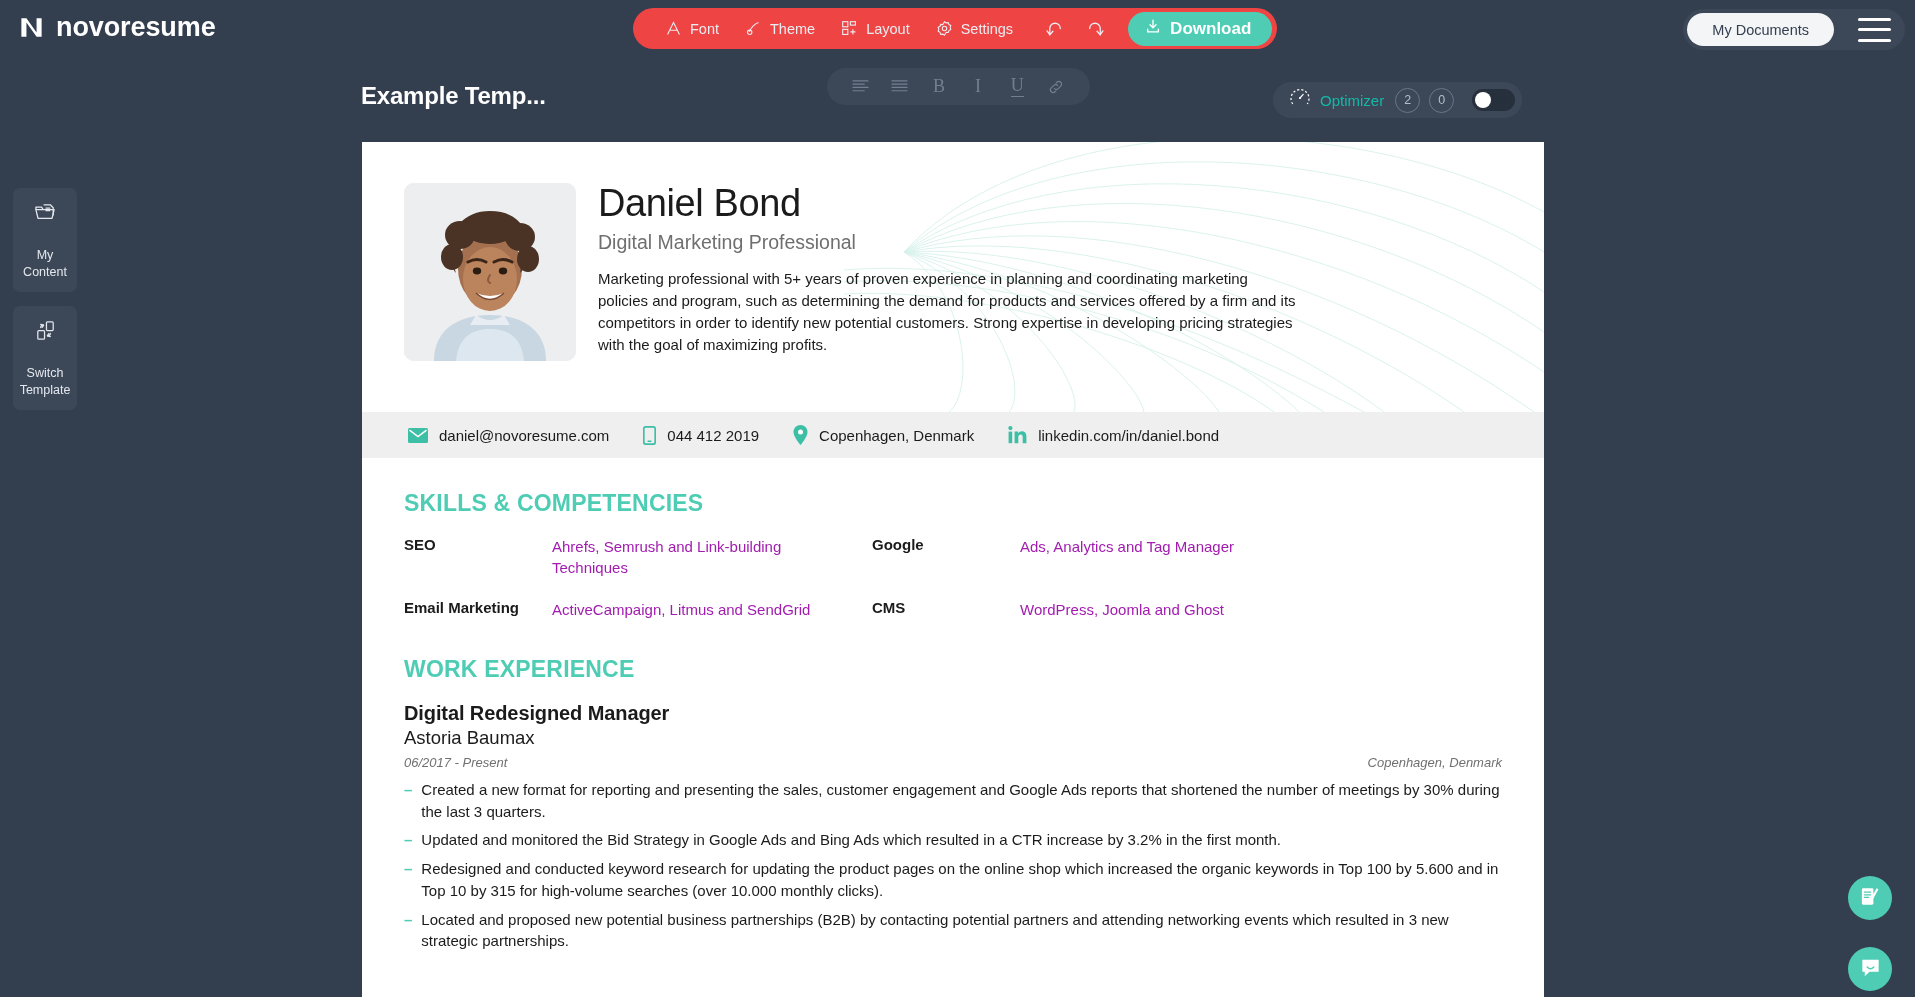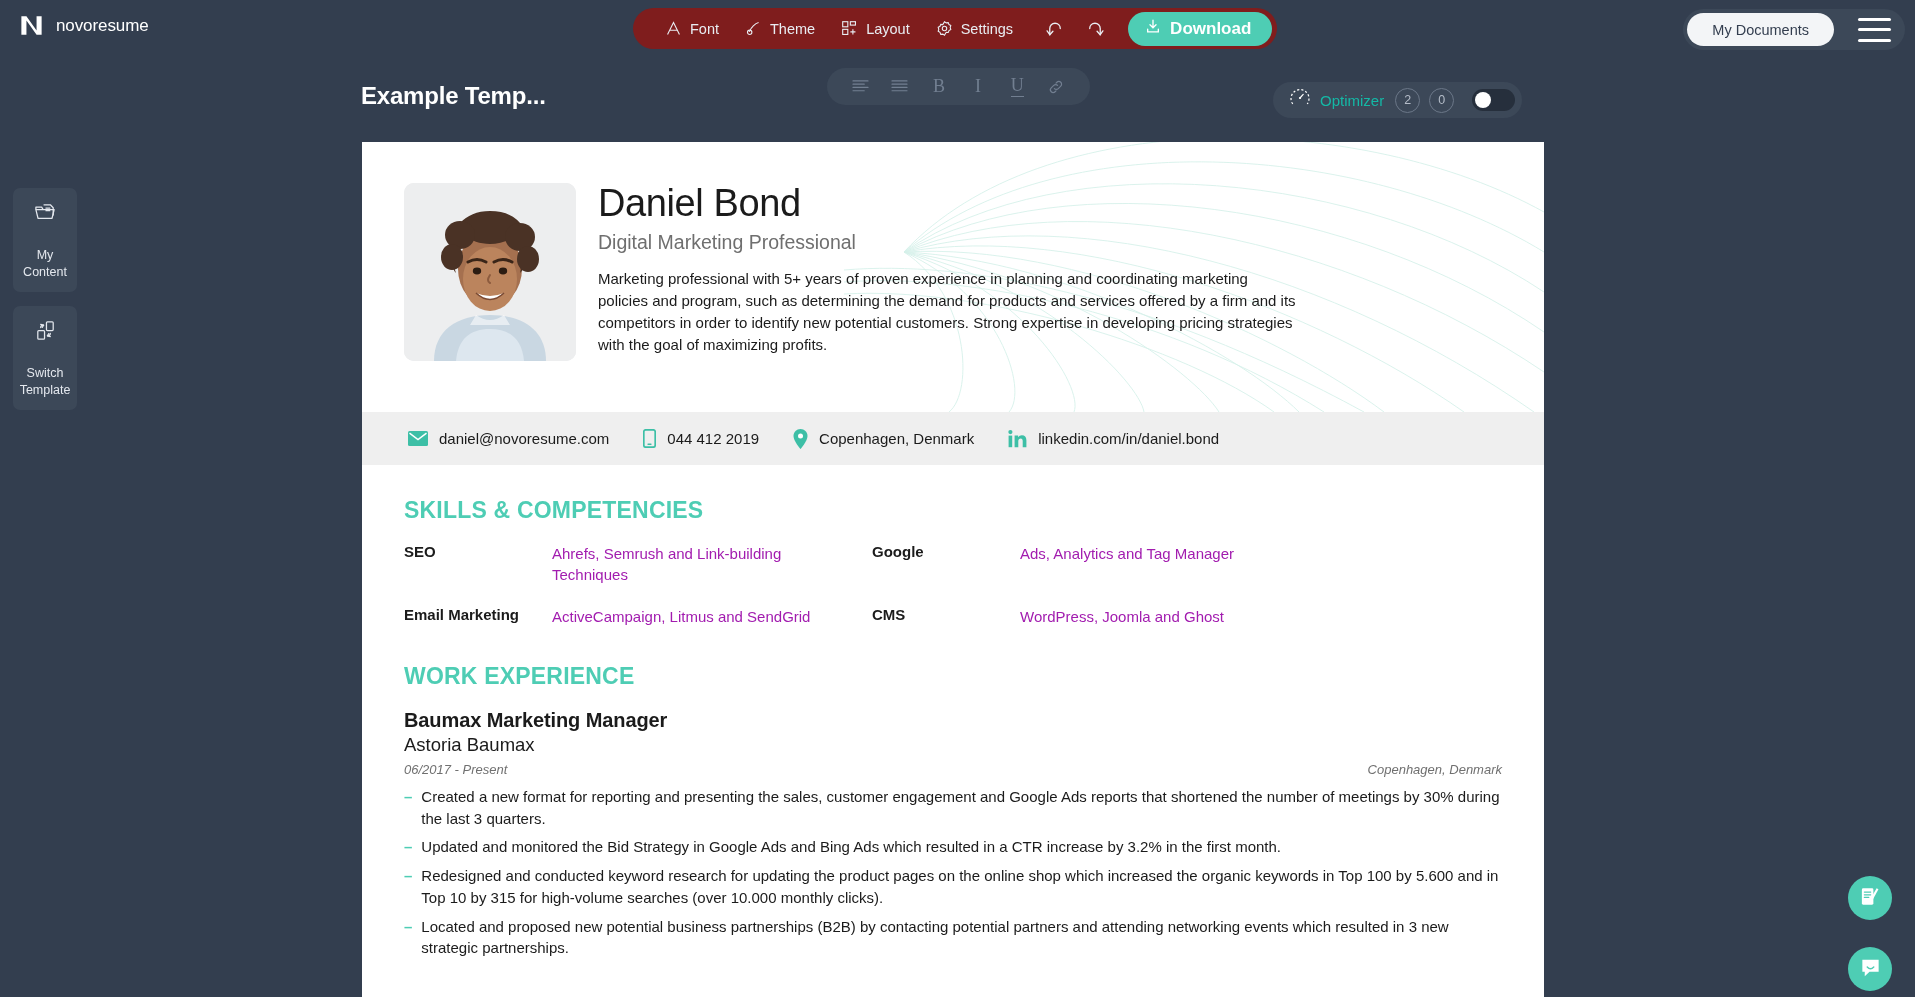--- a/index.html
+++ b/index.html
@@ -16,28 +16,28 @@
     width: 1915px; height: 68px;
     background: #333e4f;
     z-index: 40;
   }
   .logo-wrap {
     position: absolute; left: 18px; top: 12px;
     display: flex; align-items: center; gap: 11px;
   }
   .logo-mark { width: 27px; height: 27px; }
   .logo-text {
-    color: #ffffff; font-size: 17px; font-weight: 400;
+    color: #ffffff; font-size: 27px; font-weight: 700;
     letter-spacing: -0.1px;
   }
 
   .tools {
     position: absolute; left: 633px; top: 8px;
     height: 41px;
-    background: #7f1d1d;
+    background: #ef4444;
     border-radius: 21px;
     display: flex; align-items: center;
     padding: 0 5px 0 19px;
     gap: 0px;
   }
   .tool {
     display: flex; align-items: center; gap: 8px;
     color: #e9edf2; font-size: 14.5px;
     padding: 0 13px; height: 41px; cursor: pointer;
     white-space: nowrap;
@@ -153,21 +153,21 @@
   }
   .role {
     font-size: 19.5px; color: #6f6f6f; margin-top: 6px; margin-bottom: 14px;
   }
   .summary {
     font-size: 15px; color: #1b1b1b; line-height: 1.48;
     max-width: 700px;
   }
 
   .contact-bar {
-    background: #efefef; height: 53px;
+    background: #efefef; height: 46px;
     display: flex; align-items: center;
     padding-left: 46px; gap: 0;
   }
   .contact-item {
     display: flex; align-items: center; gap: 11px;
     font-size: 15px; color: #1b1b1b; margin-right: 34px;
     white-space: nowrap;
   }
   .contact-item svg { display: block; flex: 0 0 auto; }
 
@@ -487,21 +487,21 @@
       <div class="skill-k">Google</div>
       <div class="skill-v">Ads, Analytics and Tag Manager</div>
       <div class="skill-k">Email Marketing</div>
       <div class="skill-v">ActiveCampaign, Litmus and SendGrid</div>
       <div class="skill-k">CMS</div>
       <div class="skill-v">WordPress, Joomla and Ghost</div>
     </div>
 
     <div class="sec-title">WORK EXPERIENCE</div>
     <div>
-      <div class="job-title">Baumax Marketing Manager</div>
+      <div class="job-title">Digital Redesigned Manager</div>
       <div class="job-company">Astoria Baumax</div>
       <div class="job-meta">
         <span>06/2017 - Present</span>
         <span>Copenhagen, Denmark</span>
       </div>
       <ul class="bullets">
         <li>
           <span class="dash">–</span>
           <span>Created a new format for reporting and presenting the sales, customer engagement and Google Ads reports that shortened the number of meetings by 30% during the last 3 quarters.</span>
         </li>

